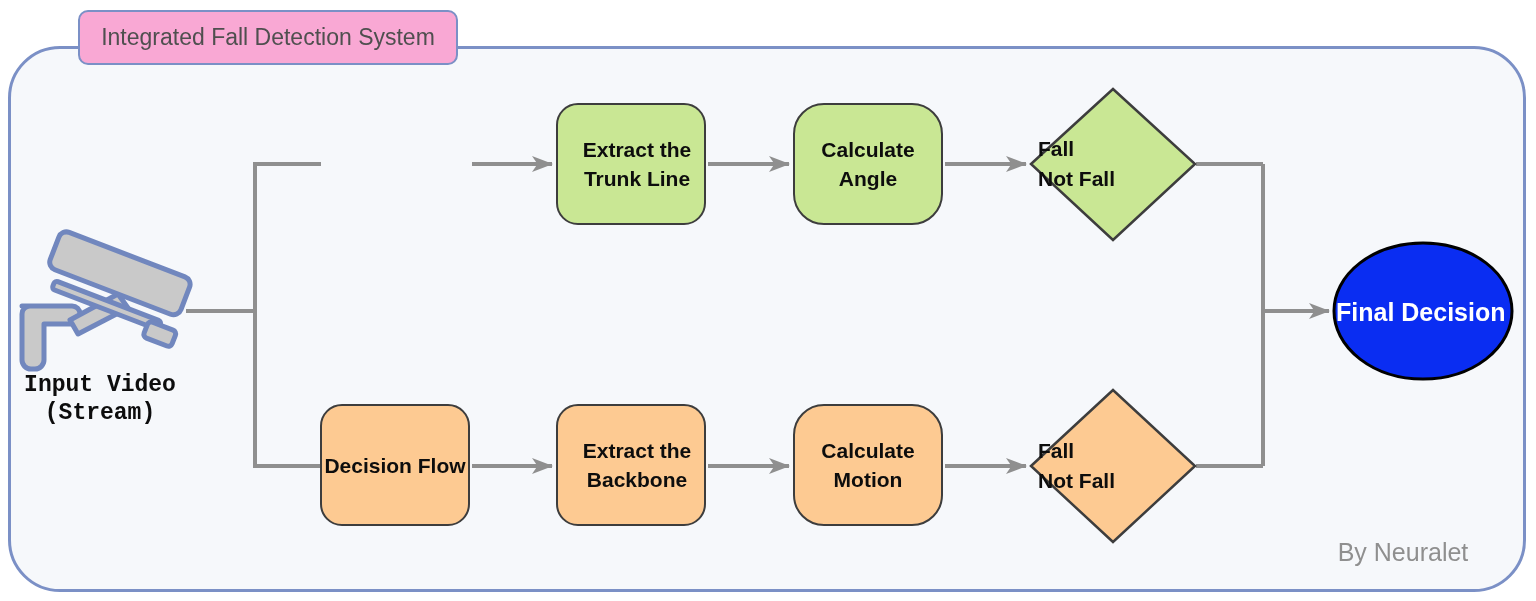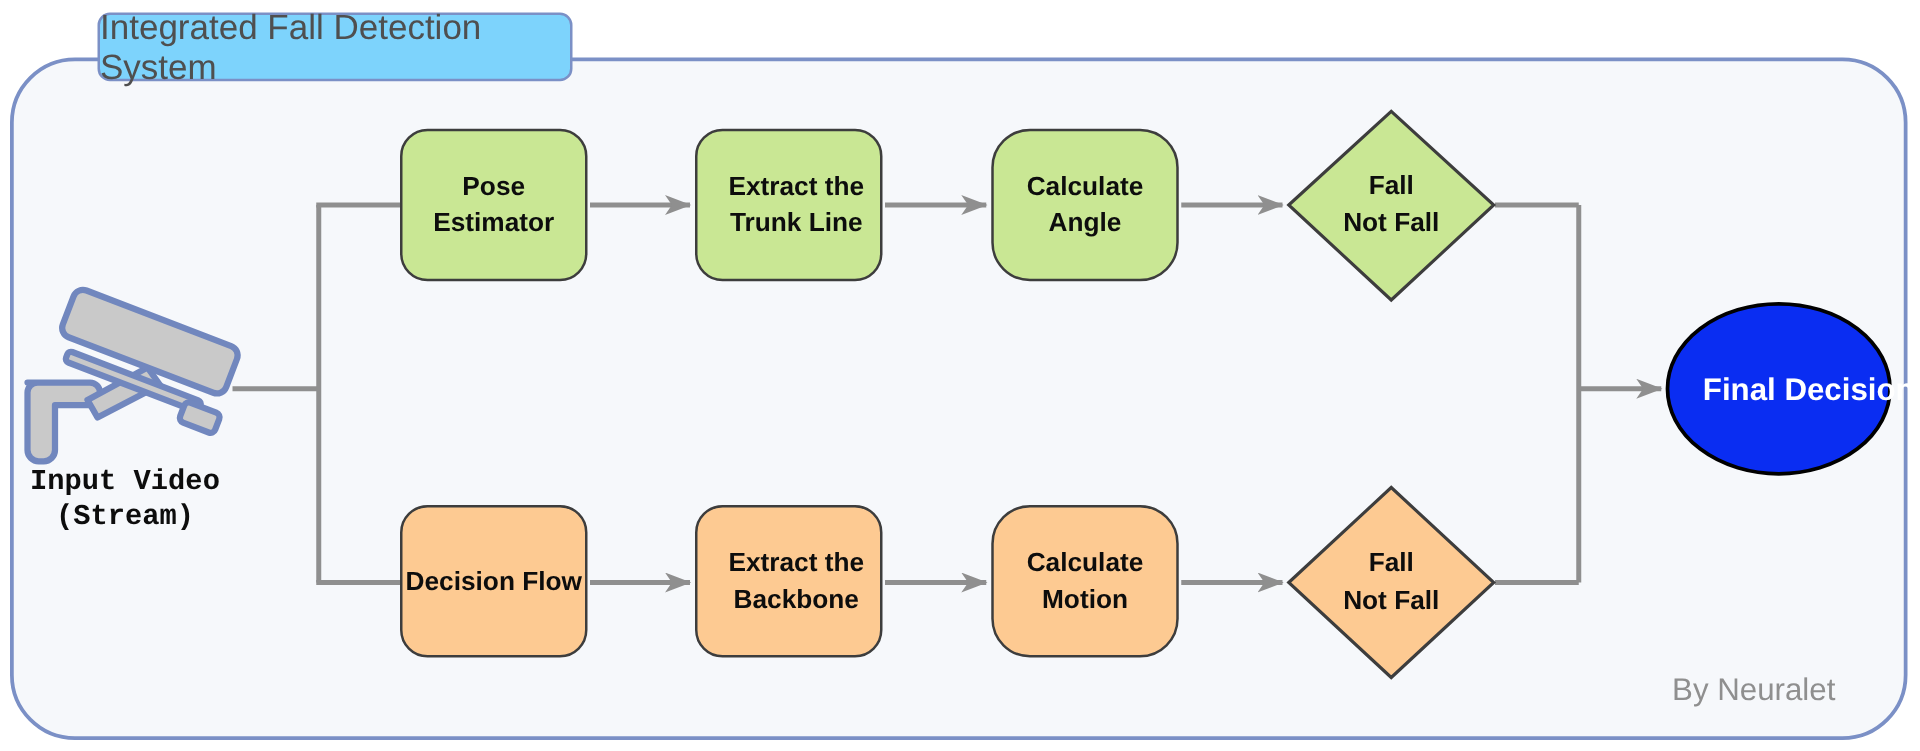--- a/index.html
+++ b/index.html
@@ -10,48 +10,48 @@
   
   .frame{
     position:absolute;left:8px;top:46px;width:1518px;height:546px;
     box-sizing:border-box;border:3px solid #7b90c6;border-radius:52px;
     background:#f6f8fb;
   }
   
   .title-box{
     position:absolute;left:78px;top:10px;width:380px;height:55px;
     box-sizing:border-box;border:2.5px solid #7b90c6;border-radius:10px;
-    background:#7dd3fc;display:flex;align-items:center;justify-content:center;
-    font-size:28px;color:#4f4f4f;z-index:4;
+    background:#f9a8d4;display:flex;align-items:center;justify-content:center;
+    font-size:23px;color:#4f4f4f;z-index:4;
   }
   
   .diagram-svg{position:absolute;left:0;top:0;z-index:2;}
   
   .node{
     position:absolute;width:150px;height:122px;box-sizing:border-box;
     border:2.5px solid #3d3d3d;border-radius:22px;
     display:flex;flex-direction:column;align-items:center;justify-content:center;
     font-weight:bold;font-size:21px;line-height:29px;color:#0d0d0d;
     text-align:center;z-index:3;
   }
   .node--green{background:#c9e794;}
   .node--orange{background:#fdca92;}
   .row1{top:103px;}
   .row2{top:404px;}
   .col1{left:320px;} .col2{left:556px;padding-left:12px;} .col3{left:793px;border-radius:31px;}
   
   .overlay-label{
-    position:absolute;display:flex;flex-direction:column;align-items:center;
+    position:absolute;display:flex;flex-direction:column;align-items:flex-start;
     justify-content:center;font-weight:bold;text-align:center;z-index:3;
   }
   .diamond-label{width:150px;height:66px;font-size:21px;line-height:30px;color:#0d0d0d;}
   .diamond-label.d1{left:1038px;top:131px;}
   .diamond-label.d2{left:1038px;top:433px;}
   .final-label{left:1336px;top:295px;width:174px;height:34px;
-    font-size:25px;color:#ffffff;white-space:nowrap;padding-left:24px;}
+    font-size:25px;color:#ffffff;white-space:nowrap;}
   
   .input-label{
     position:absolute;left:5px;top:371px;width:190px;
     font-weight:bold;font-size:23px;line-height:28px;color:#0d0d0d;
     text-align:center;z-index:3;font-family:Liberation Mono, monospace;
   }
   .credit{
     position:absolute;left:1318px;top:538px;width:170px;
     font-size:25px;color:#8f8f8f;text-align:center;z-index:3;
   }
@@ -111,24 +111,20 @@
 
   <div class="title-box">
     <span>Integrated Fall Detection System</span>
   </div>
 
   <div class="input-label">
     <div>Input Video</div>
     <div>(Stream)</div>
   </div>
 
-  <div class="node node--green row1 col1">
-    <div>Pose</div>
-    <div>Estimator</div>
-  </div>
   <div class="node node--green row1 col2">
     <div>Extract the</div>
     <div>Trunk Line</div>
   </div>
   <div class="node node--green row1 col3">
     <div>Calculate</div>
     <div>Angle</div>
   </div>
 
   <div class="node node--orange row2 col1">

